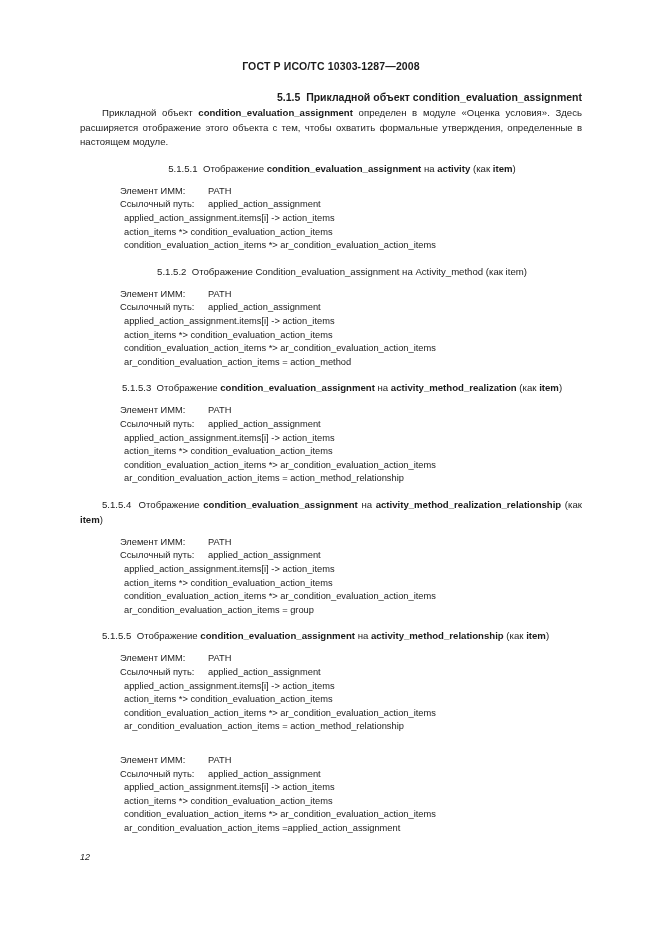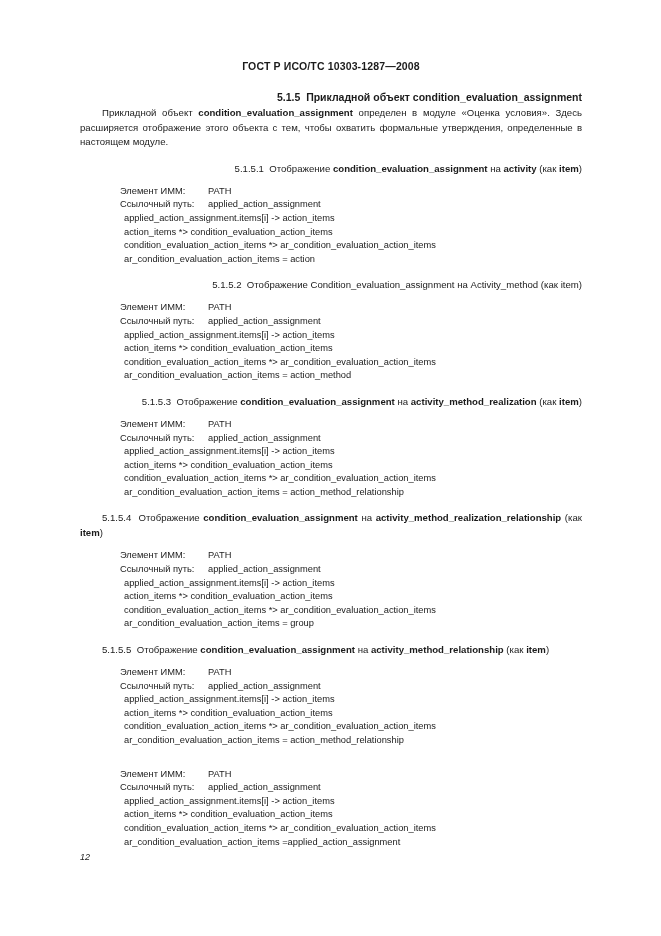--- a/index.html
+++ b/index.html
@@ -48,21 +48,21 @@
     line-height: 15px;
     text-align: right;
   }
   .h4 {
     font-size: 9.6px;
     margin: 0;
     line-height: 15px;
     text-indent: 22px;
     text-align: justify;
   }
-  .h4.tight { text-align: right; }
+  .h4.tight { text-align: center; }
   .h4 b { font-weight: bold; }
 
   
   .para {
     font-size: 9.6px;
     line-height: 14.6px;
     margin: 0;
     text-indent: 22px;
     text-align: justify;
   }
@@ -128,21 +128,20 @@
             <span class="plabel">Элемент ИММ:</span>
             <span class="pvalue">PATH</span>
           </div>
           <div class="prow">
             <span class="plabel">Ссылочный путь:</span>
             <span class="pvalue">applied_action_assignment</span>
           </div>
           <div class="pcont">applied_action_assignment.items[i] -&gt; action_items</div>
           <div class="pcont">action_items *&gt; condition_evaluation_action_items</div>
           <div class="pcont">condition_evaluation_action_items *&gt; ar_condition_evaluation_action_items</div>
-          <div class="pcont">ar_condition_evaluation_action_items = action</div>
         </div>
         <div class="gap-before-head"></div>
         <div class="h4 tight"><span>5.1.5.2</span><span>&nbsp;&nbsp;</span><span>Отображение </span><span>Condition_evaluation_assignment</span><span> на </span><span>Activity_method</span><span> (как </span><span>item</span><span>)</span></div>
         <div class="gap-before-path"></div>
         <div class="pathblock">
           <div class="prow">
             <span class="plabel">Элемент ИММ:</span>
             <span class="pvalue">PATH</span>
           </div>
           <div class="prow">

